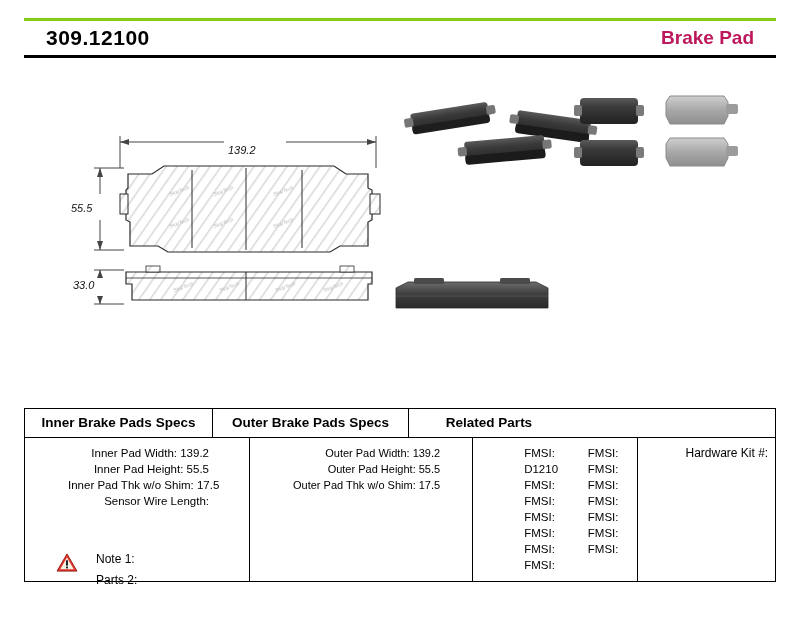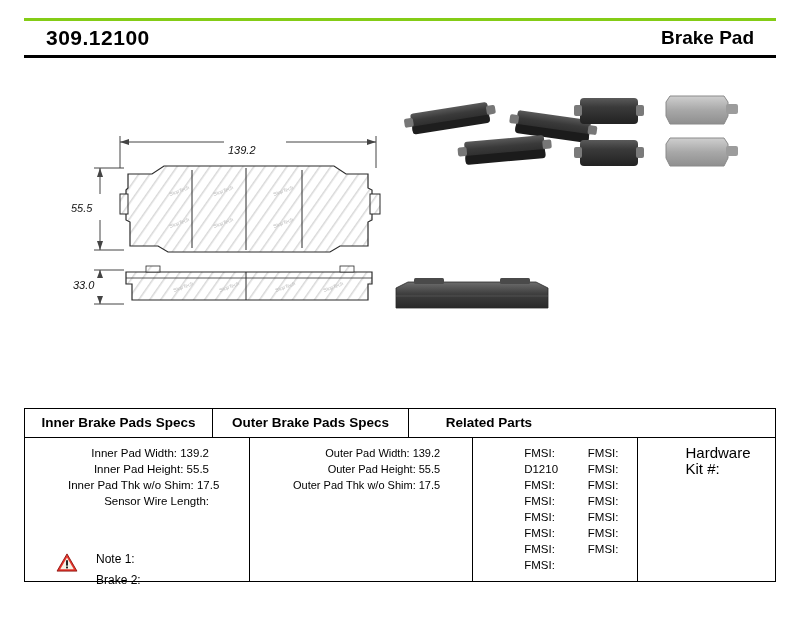--- a/index.html
+++ b/index.html
@@ -39,21 +39,21 @@
     font-size: 21px;
     font-weight: bold;
     letter-spacing: 0.5px;
     padding-left: 22px;
     color: #000;
   }
   .doc-type {
     font-size: 19px;
     font-weight: bold;
     padding-right: 22px;
-    color: #000000;
+    color: #be185d;
   }
 
   
   .drawing {
     position: absolute;
     left: 24px;
     top: 70px;
     width: 752px;
     height: 320px;
   }
@@ -124,21 +124,21 @@
     font-size: 11.5px;
     line-height: 16px;
   }
   .fmsi-col {
     width: 50%;
     padding-left: 8px;
     box-sizing: border-box;
   }
   .fmsi-col.right { padding-left: 14px; }
   .related-line {
-    font-size: 15px;
+    font-size: 12px;
     line-height: 16px;
     padding-left: 4px;
   }
 
   
   .notes {
     position: absolute;
     left: 56px;
     top: 549px;
     width: 320px;
@@ -369,16 +369,16 @@
   </div>
 
   <div class="notes">
     <svg class="warn-icon" viewBox="0 0 24 21">
       <polygon points="12,1 23,20 1,20" fill="#e8332a" stroke="#8c1510" stroke-width="1"></polygon>
       <polygon points="12,5 19.5,18 4.5,18" fill="#f4f1e4"></polygon>
       <rect x="11" y="8" width="2" height="6" fill="#111"></rect>
       <rect x="11" y="15" width="2" height="2" fill="#111"></rect>
     </svg>
     <div class="note-line">Note 1:</div>
-    <div class="note-line">Brake 2:</div>
+    <div class="note-line">Parts 2:</div>
   </div>
 
 </div>
 
 </body></html>

